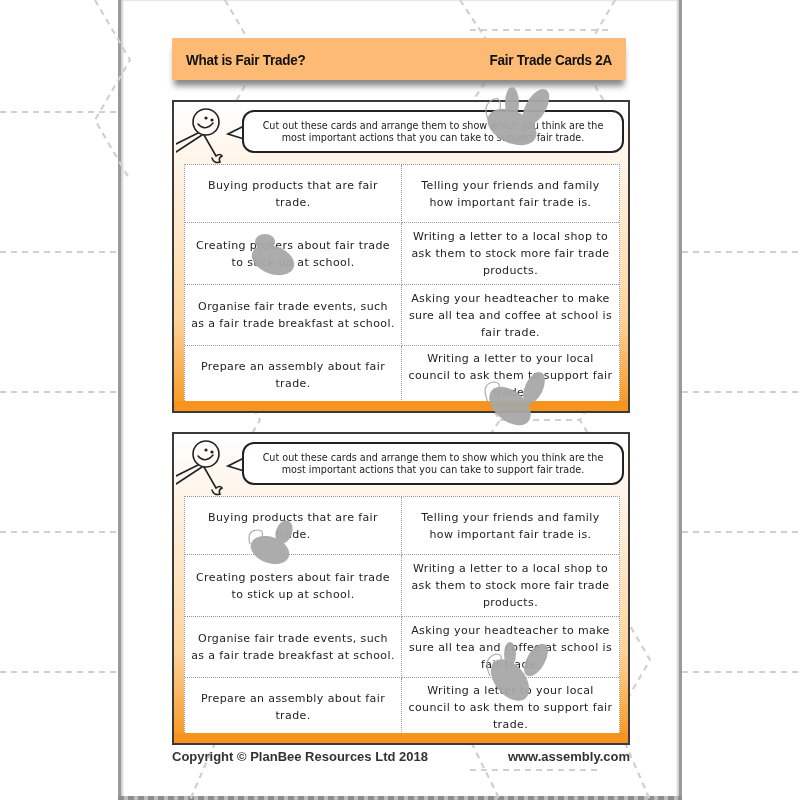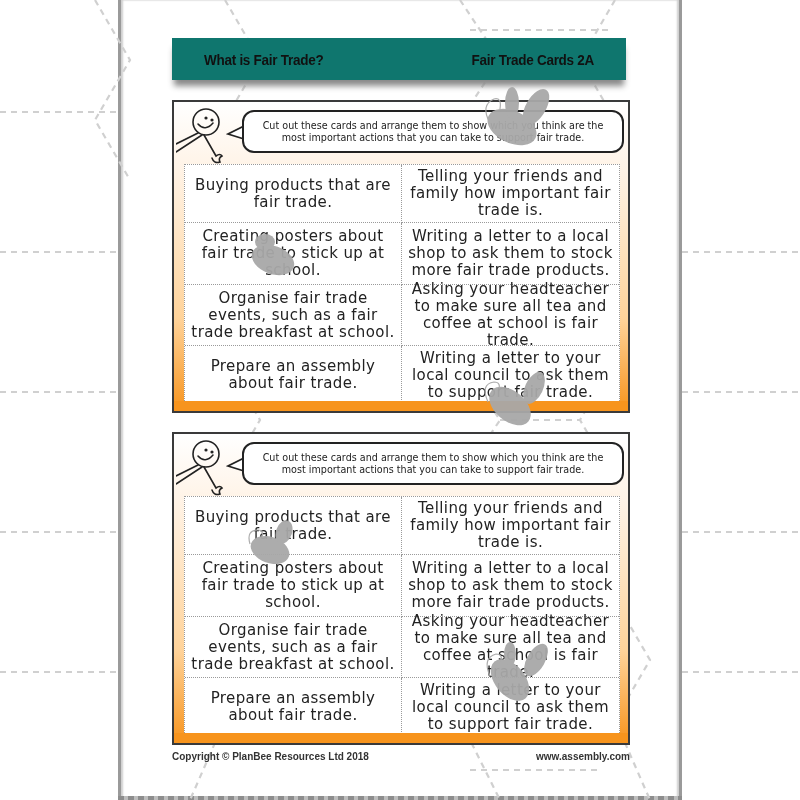--- a/index.html
+++ b/index.html
@@ -16,24 +16,24 @@
   .page-bottom-edge {
     position: absolute; left: 118px; top: 796px; width: 564px; height: 4px;
     background: repeating-linear-gradient(90deg, #8d8d8d 0 6px, #bdbdbd 6px 10px);
   }
 
   
   .hex-bg { position: absolute; left: 0; top: 0; width: 800px; height: 800px; pointer-events: none; }
 
   .header-banner {
     position: absolute; left: 172px; top: 38px; width: 454px; height: 42px;
-    background: #0f766e;
+    background: #fdba74;
     box-shadow: 0 8px 6px -2px #8a8a8a;
     display: flex; align-items: center; justify-content: space-between;
-    padding: 0 32px;
+    padding: 0 14px;
   }
   .header-banner span {
     font-family: "Liberation Sans", sans-serif; font-weight: bold;
     font-size: 15px; color: #111; letter-spacing: -0.3px;
     transform: scaleX(0.9); display: inline-block;
   }
   .header-banner .left { transform-origin: left center; }
   .header-banner .right { transform-origin: right center; }
 
   .card {
@@ -57,32 +57,32 @@
 
   .grid {
     position: absolute; left: 10px; top: 62px; width: 436px; height: 241px;
     background: #ffffff;
     border: 1px dotted #9a9a9a;
     display: grid; grid-template-columns: 217px 217px;
     grid-template-rows: 58px 62px 61px 58px;
   }
   .cell {
     display: flex; align-items: center; justify-content: center; text-align: center;
-    font-size: 15px; line-height: 17px; letter-spacing: 0.4px; color: #222;
+    font-size: 11px; line-height: 17px; letter-spacing: 0.4px; color: #222;
     padding: 4px 6px; border-bottom: 1px dotted #9a9a9a;
   }
   .cell:nth-child(odd) { border-right: 1px dotted #9a9a9a; }
   .cell:nth-last-child(-n+2) { border-bottom: none; }
 
   .bee { position: absolute; pointer-events: none; opacity: 0.95; }
 
   .footer {
     position: absolute; left: 172px; top: 750px; width: 458px; height: 12px;
     display: flex; justify-content: space-between; align-items: center;
-    font-family: "Liberation Sans", sans-serif; font-weight: bold; font-size: 10px; color: #333; gap: 19px;
+    font-family: "Liberation Sans", sans-serif; font-weight: bold; font-size: 13px; color: #333; gap: 19px;
   }
 </style>
 </head>
 <body>
 
 <div class="page"></div>
 <div class="page-bottom-edge"></div>
 
 <svg class="hex-bg" viewBox="0 0 800 800">
   <g fill="none" stroke="#d0d0d0" stroke-width="2.2" stroke-dasharray="6 5">

